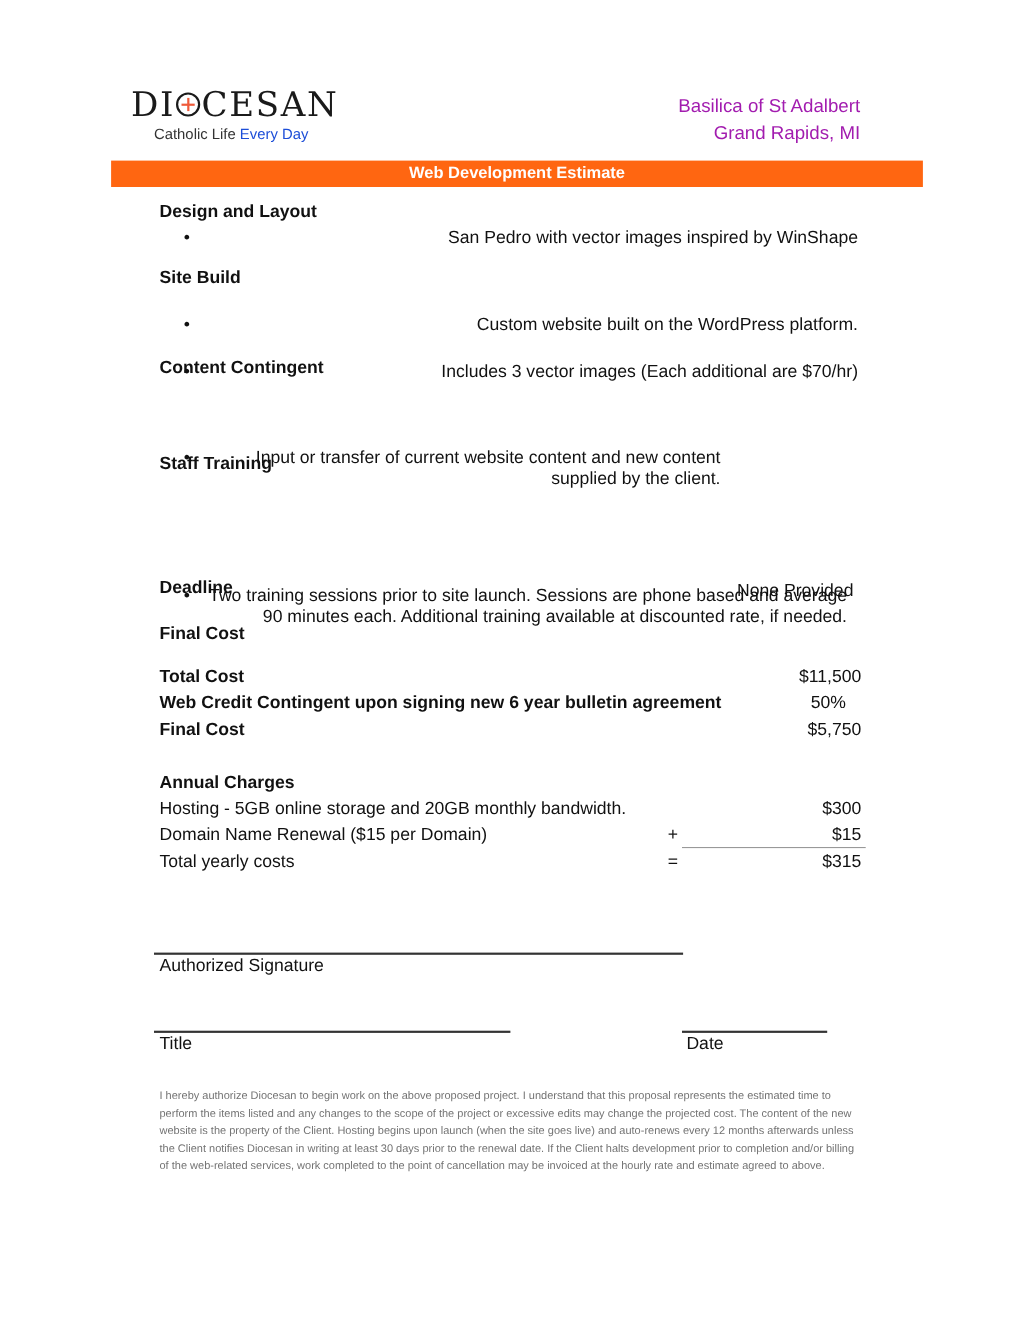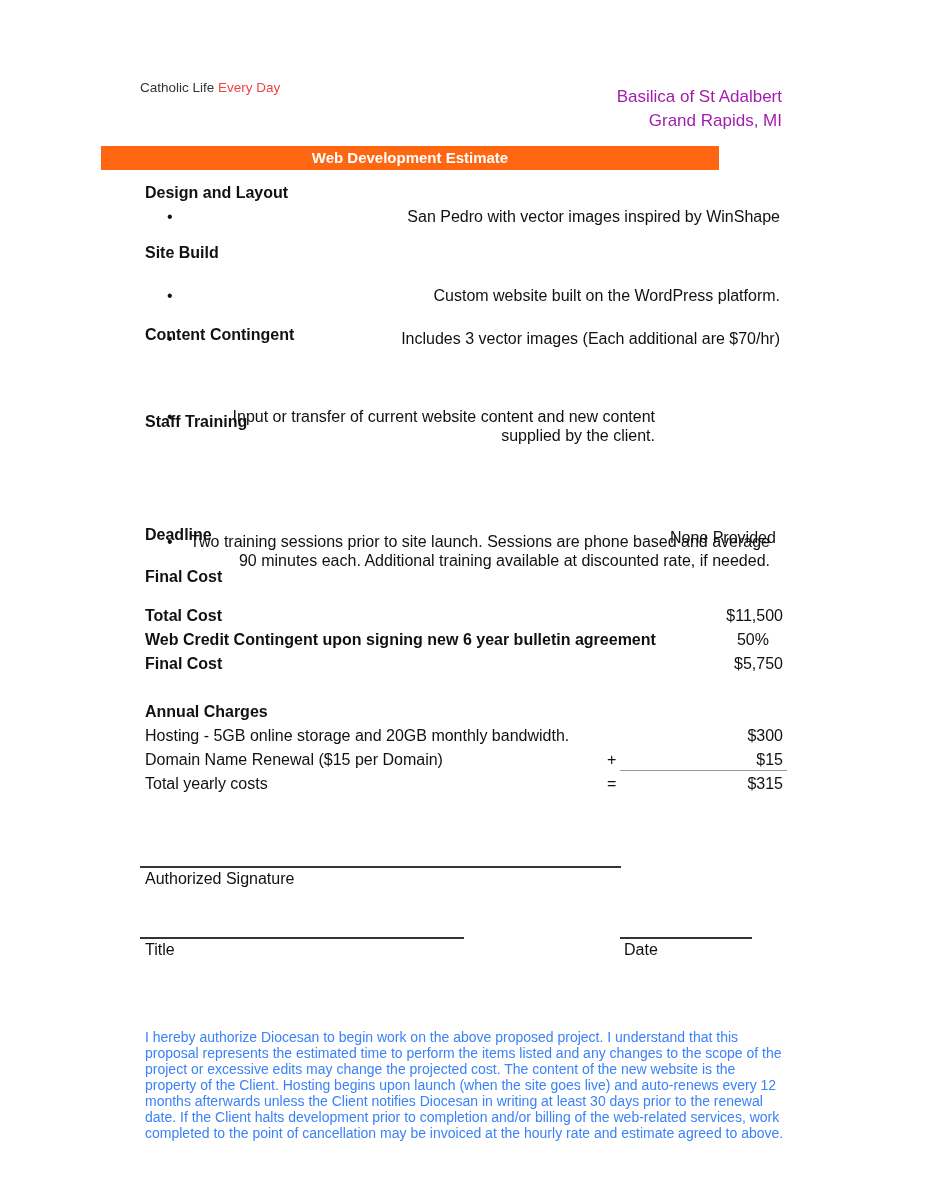--- a/index.html
+++ b/index.html
@@ -4,37 +4,42 @@
 <style>
   html, body { margin:0; padding:0; background:#ffffff; }
   body { width:927px; height:1200px; position:relative; font-family:"Liberation Sans", sans-serif; color:#111; overflow:hidden; }
   .abs { position:absolute; }
   .logo { left:119px; top:78px; }
   .logo-word { font-family:"DejaVu Serif", serif; font-size:31px; letter-spacing:1.5px; color:#1a1a1a; line-height:34px; display:flex; align-items:center; }
   .logo-o { display:inline-block; width:22px; height:22px; border:2px solid #1a1a1a; border-radius:50%; position:relative; margin:0 1px; box-sizing:border-box; }
   .logo-o::before { content:""; position:absolute; left:50%; top:3px; bottom:3px; width:1.6px; background:#ef5a3a; transform:translateX(-50%); }
   .logo-o::after { content:""; position:absolute; top:50%; left:3px; right:3px; height:1.6px; background:#ef5a3a; transform:translateY(-50%); }
   .logo-tag { font-size:13.5px; color:#333; margin-top:2px; padding-left:21px; }
-  .logo-tag .accent { color:#ef4444; }
+  .logo-tag .accent { color:#1d4ed8; }
   .client { right:145px; top:85px; text-align:right; font-size:17px; line-height:24px; color:#a21caf; }
-  .banner { left:101px; top:146px; width:618px; height:24px; background:#ff6611; color:#fff; text-align:center; font-weight:bold; font-size:15px; line-height:24px; }
+  .banner { left:101px; top:146px; width:738px; height:24px; background:#ff6611; color:#fff; text-align:center; font-weight:bold; font-size:15px; line-height:24px; }
   .section-title { font-weight:bold; font-size:16px; }
   .bullet { font-size:16px; line-height:19px; padding-left:35px; position:relative;text-align:right; }
   .bullet::before { content:"•"; position:absolute; left:22px; }
   .row { left:145px; width:638px; font-size:16px; display:flex; }
   .row .lbl { flex:1; }
   .row .val { text-align:right; }
   .bold { font-weight:bold; }
   .sigline { height:1.5px; background:#333; }
-  .legal { left:145px; top:1029px; width:640px; font-size:14px; line-height:16px; color:#3b82f6; }
+  .legal { left:145px; top:989px; width:640px; font-size:10px; line-height:16px; color:#737373; }
 </style>
 </head>
 <body>
 
 <div class="abs logo">
+  <div class="logo-word">
+    <span>DI</span>
+    <span class="logo-o"></span>
+    <span>CESAN</span>
+  </div>
   <div class="logo-tag">
     <span>Catholic Life </span><span class="accent">Every Day</span>
   </div>
 </div>
 
 <div class="abs client">
   <div>Basilica of St Adalbert</div>
   <div>Grand Rapids, MI</div>
 </div>
 

